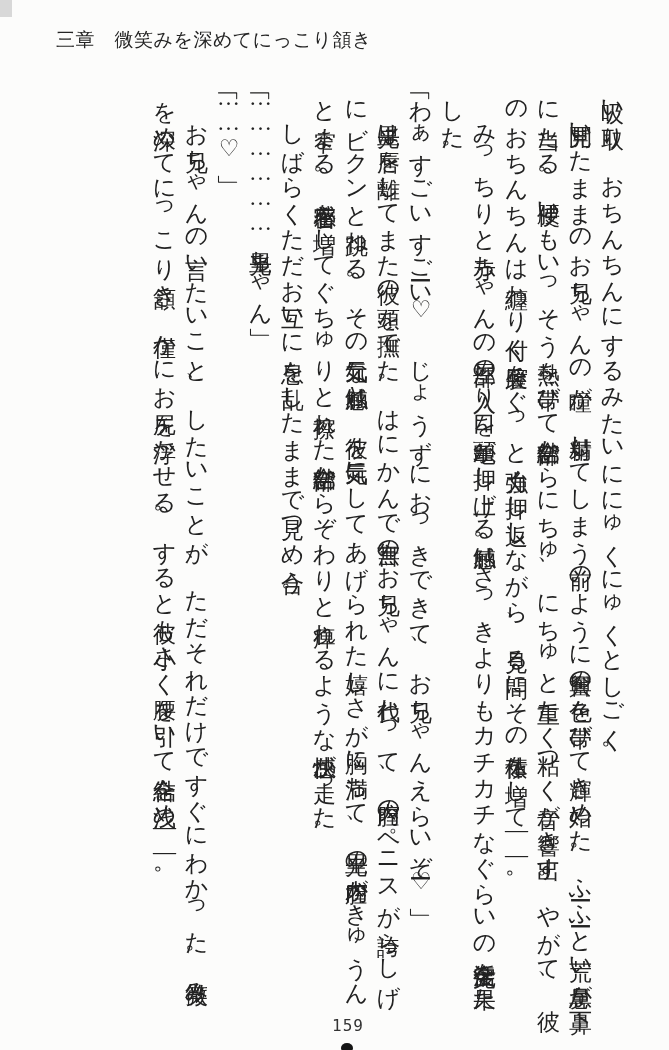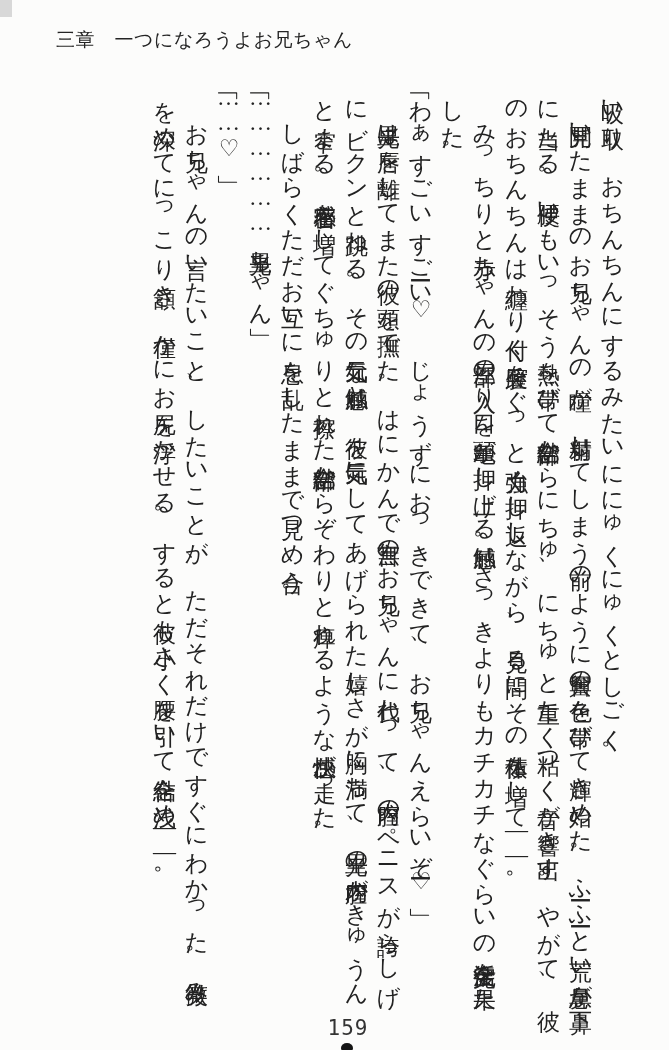--- a/index.html
+++ b/index.html
@@ -57,40 +57,40 @@
   .text-block p.indent {
     text-indent: 1em;
   }
   .page-number {
     position: absolute;
     top: 1016px;
     left: 318px;
     width: 60px;
     text-align: center;
     font-family: "DejaVu Sans Mono", monospace;
-    font-size: 21px;
+    font-size: 16px;
     letter-spacing: 1px;
     color: #333333;
   }
   .ink-dot {
     position: absolute;
     left: 341px;
     top: 1043px;
     width: 12px;
     height: 10px;
     border-radius: 50%;
     background: #151515;
   }
 </style>
 </head>
 <body>
 
 <div class="page">
   <div class="scan-corner"></div>
-  <div class="running-head">三章　一つになろうよお兄ちゃん</div>
+  <div class="running-head">三章　微笑みを深めてにっこり頷き</div>
   <div class="text-block">
       <p>吸い取り、おちんちんにするみたいににゅくにゅくとしごく。</p>
       <p class="indent">見開いたままのお兄ちゃんの瞳が、射精してしまう前のように興奮の色を帯びて輝き始めた。ふーふーと荒い鼻息が鼻下に当たる。腰使いもいっそう熱を帯びて結合部からにちゅ、にちゅと重たく粘つく音が響き出す。やがて、彼のおちんちんは纏わり付く膣襞をぐっと力強く押し返しながら、見る間にその体積を増して――。</p>
       <p class="indent">みっちりと赤ちゃんの部屋の入り口を亀頭が押し上げる感触。さっきよりもカチカチなぐらいの完全復活を果たした。</p>
       <p>「わぁすごいすごーい♡　じょうずにおっきできて、お兄ちゃんえらいぞー♡」</p>
       <p class="indent">光里は唇を離してまた彼の頭を撫でた。はにかんで無言のお兄ちゃんに代わって、膣内のペニスが誇らしげにビクンと跳ねる。その元気な感触と、彼を元気にしてあげられた嬉しさが胸に満ちて、光里の膣内がきゅうんと窄まる。密着感を増してぐちゅりと擦れた結合部からぞわりと痺れるような快感が走った。</p>
       <p class="indent">しばらくただお互いに息を乱したままで見つめ合う。</p>
       <p>「………………光里ちゃん」</p>
       <p>「……♡」</p>
       <p class="indent">お兄ちゃんの言いたいこと、したいことが、ただそれだけですぐにわかった。微笑みを深めてにっこり頷き、僅かにお尻を浮かせる。すると彼も小さく腰を引いて結合を浅め――。</p>

